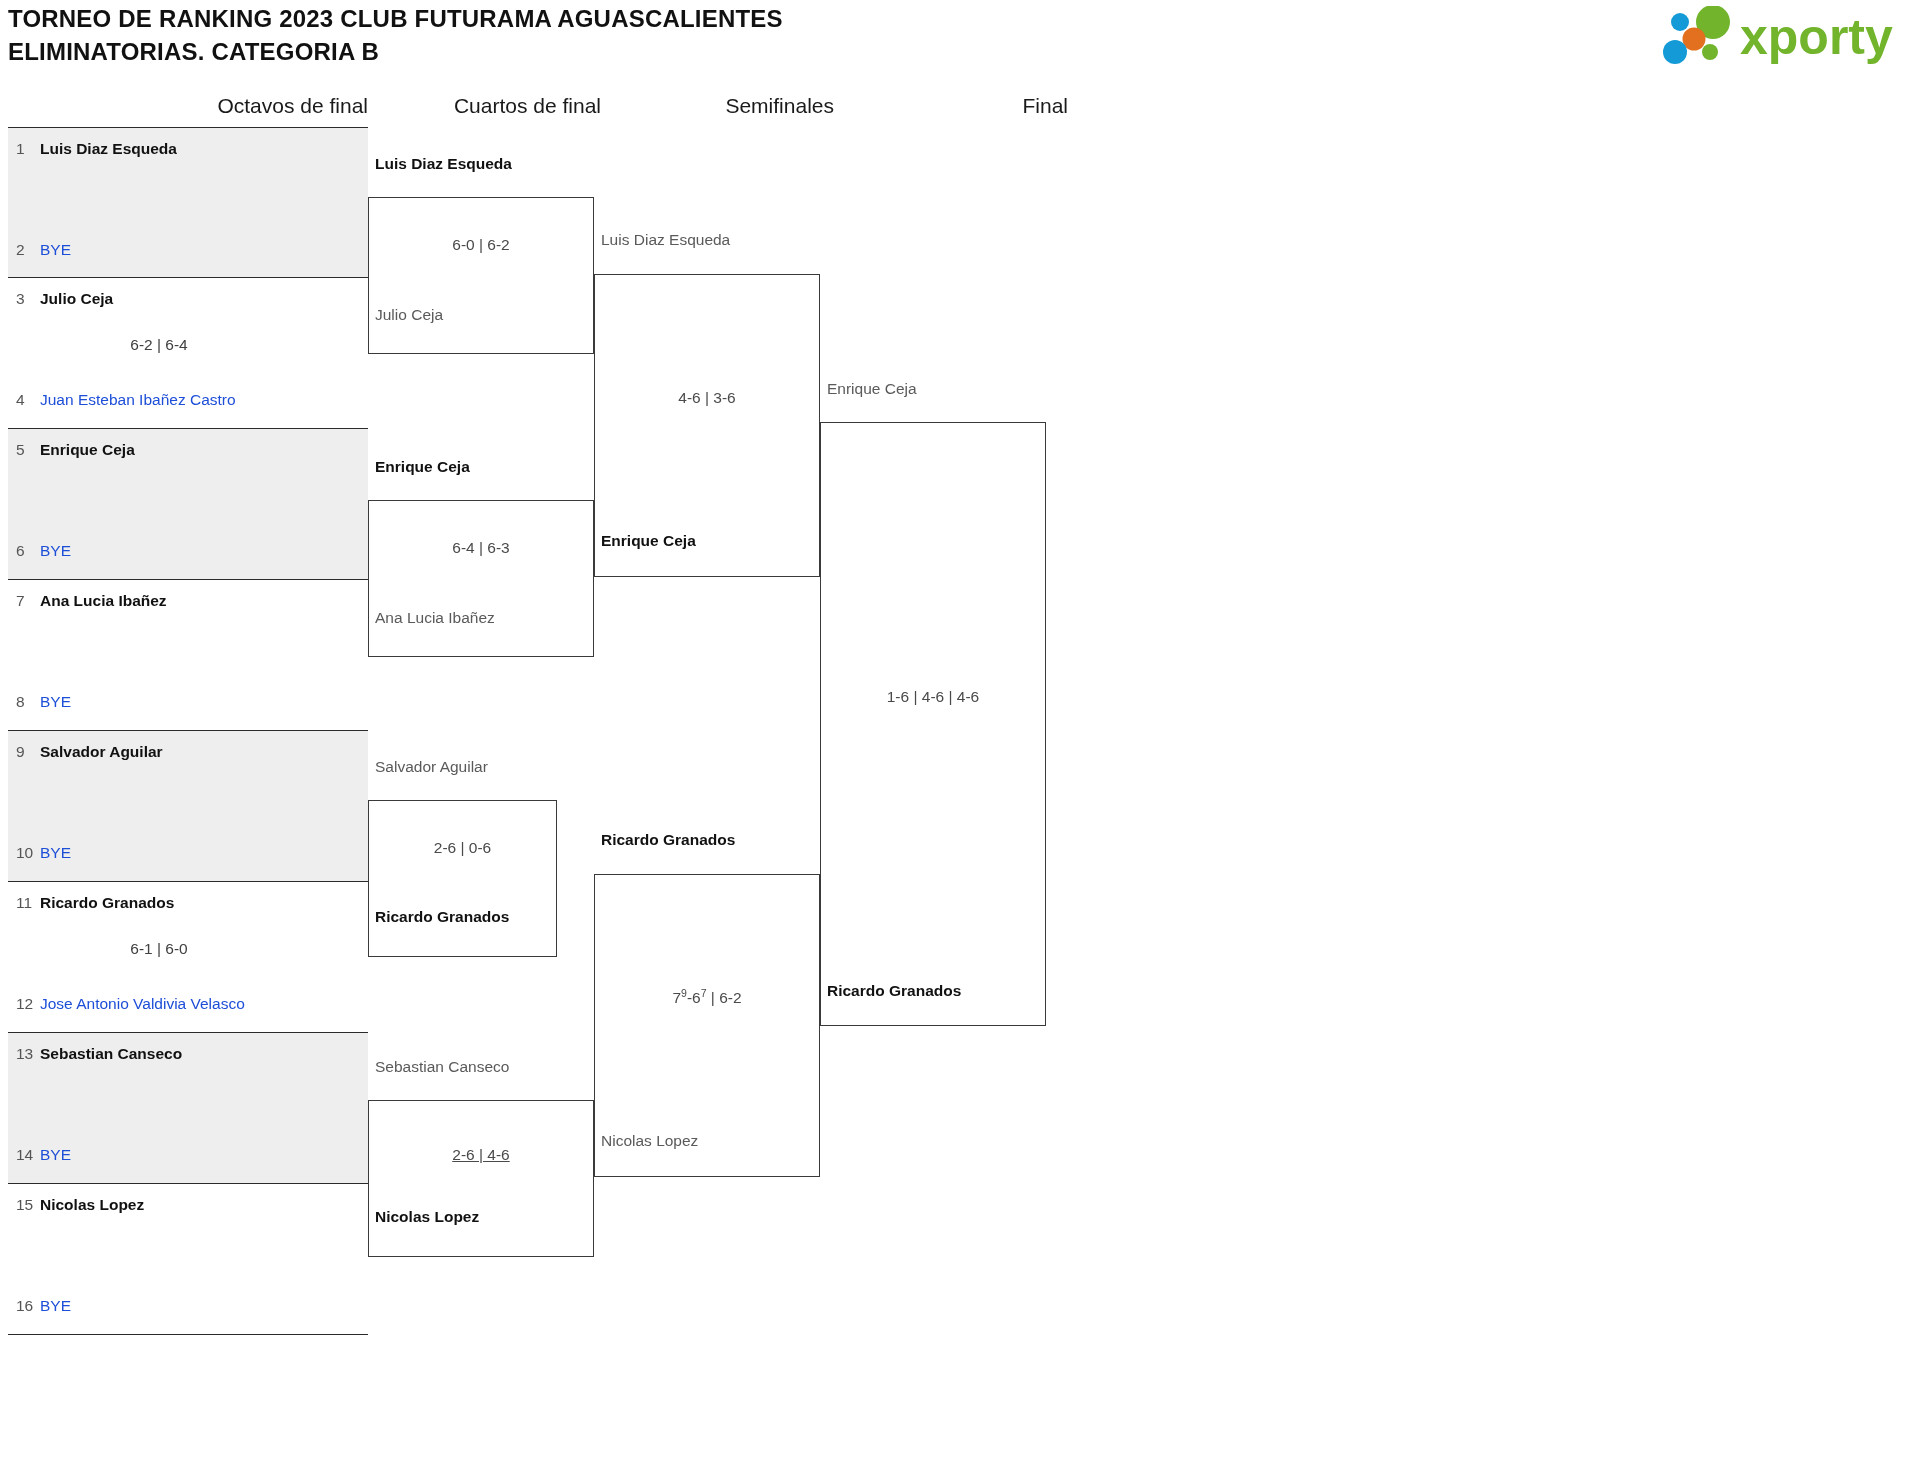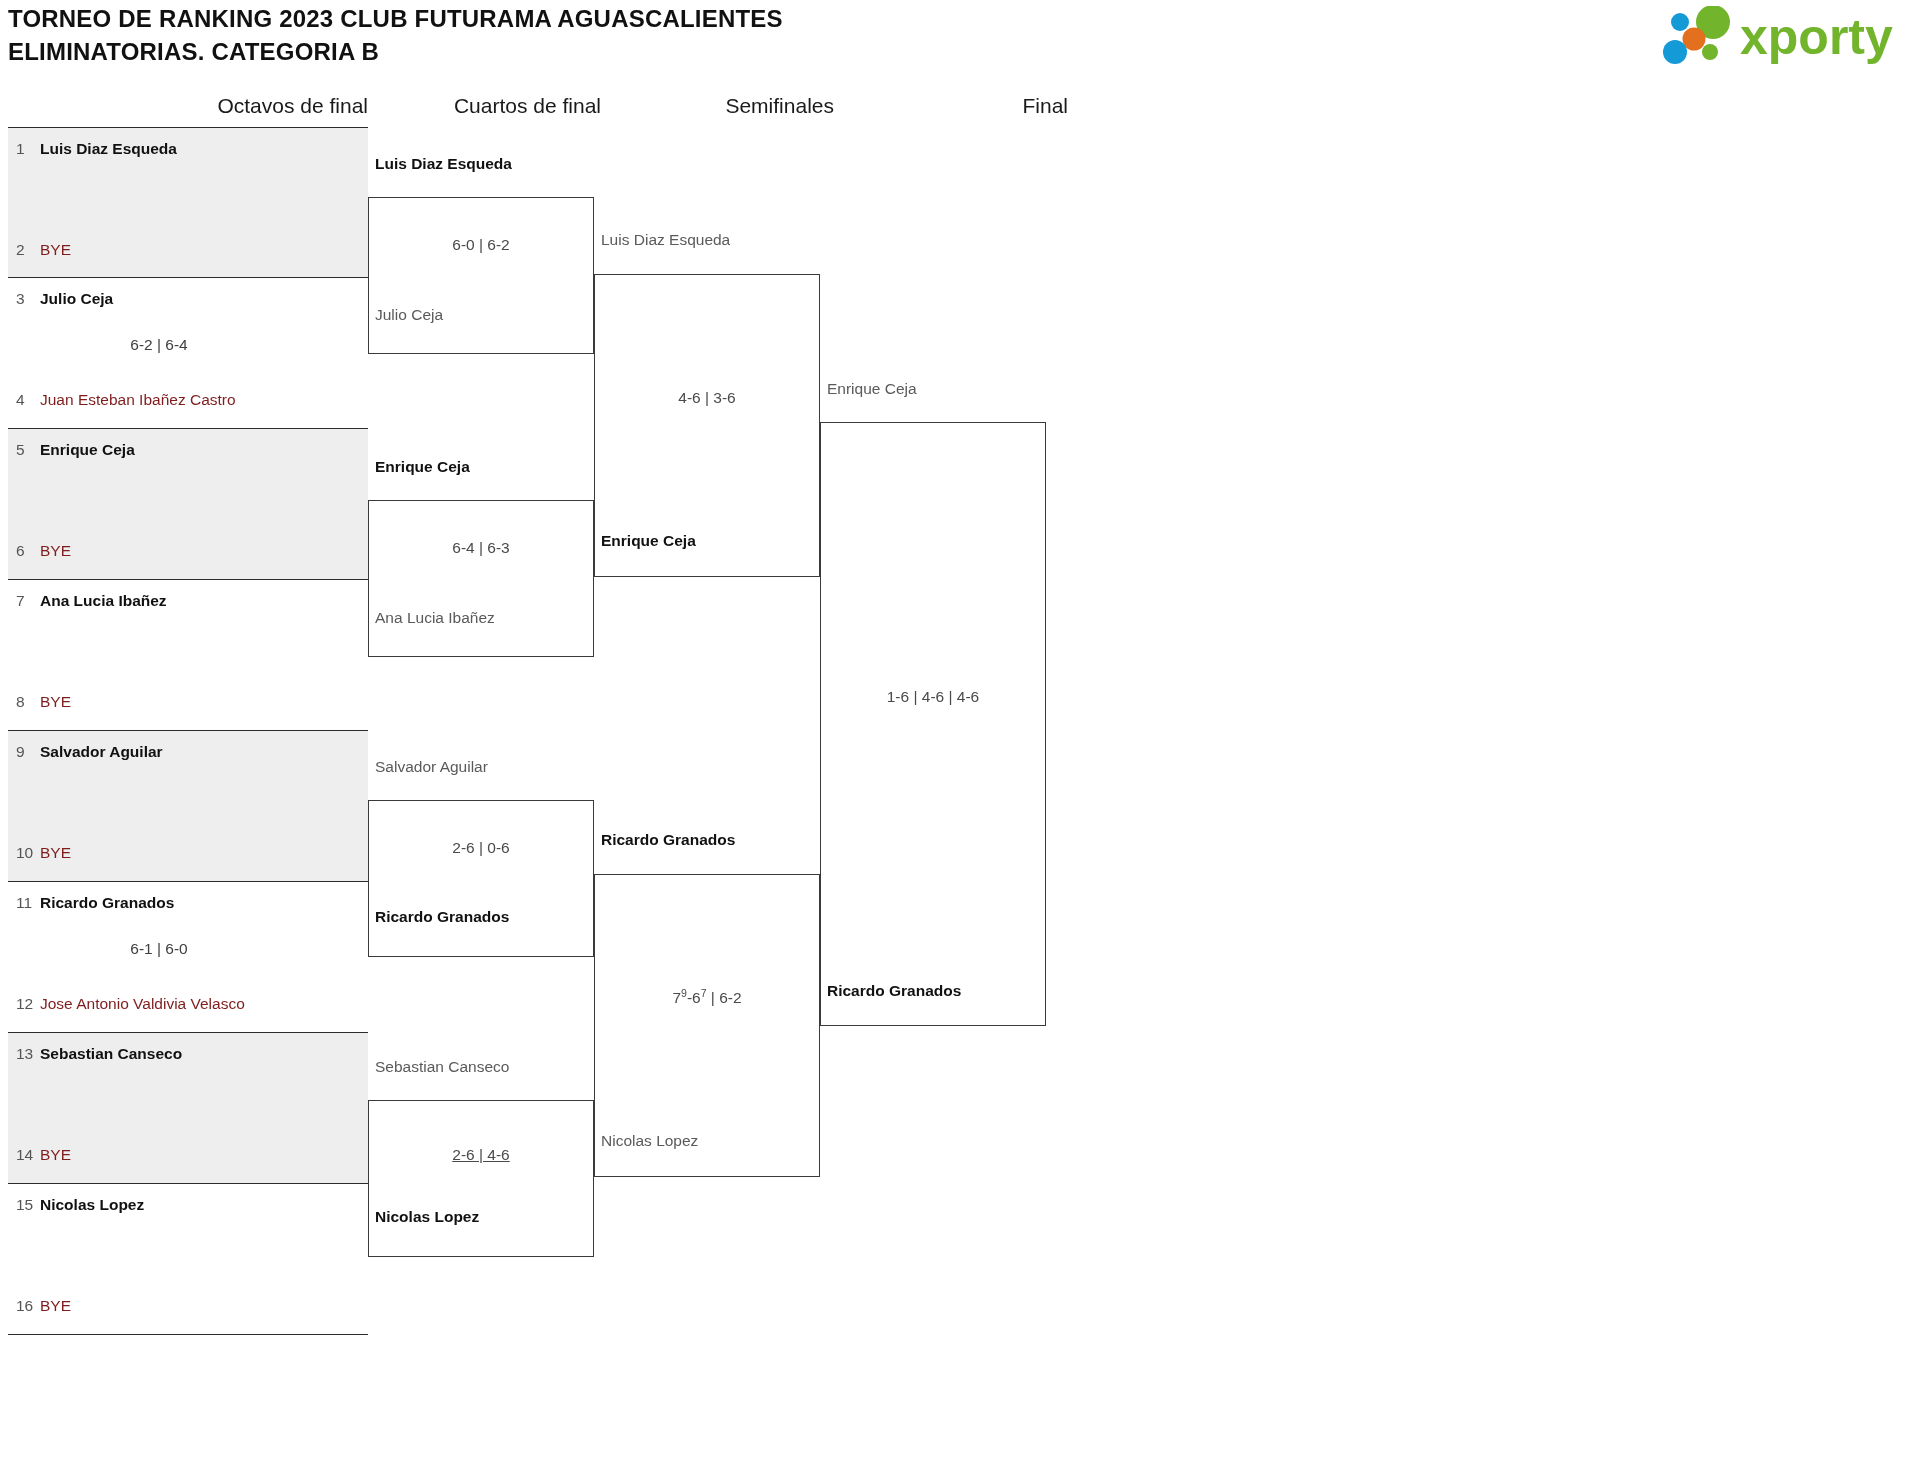--- a/index.html
+++ b/index.html
@@ -47,21 +47,21 @@
   .r1-seed{
     position:absolute;left:8px;
     font-size:15.5px;color:#555;
     width:26px;text-align:left;
   }
   .r1-name{
     position:absolute;left:32px;
     font-size:15.5px;white-space:nowrap;
   }
   .r1-name.win{font-weight:bold;color:#111;}
-  .r1-name.lose{font-weight:400;color:#7f1d1d;}
+  .r1-name.lose{font-weight:400;color:#1d4ed8;}
   .r1-top{top:12px;}
   .r1-bot{top:113px;}
   .r1-score{
     position:absolute;left:0;right:0;top:58px;
     text-align:center;
     font-size:15.5px;color:#404040;
     padding-right:58px;
   }
 
   
@@ -181,21 +181,21 @@
   </div>
   <div class="lbl win" style="left:375px;top:155px;">Luis Diaz Esqueda</div>
   <div class="lbl lose" style="left:375px;top:306px;">Julio Ceja</div>
 
   <div class="bx" style="left:368px;top:500px;width:226px;height:157px;">
     <div class="bx-score" style="top:38px;">6-4 | 6-3</div>
   </div>
   <div class="lbl win" style="left:375px;top:458px;">Enrique Ceja</div>
   <div class="lbl lose" style="left:375px;top:609px;">Ana Lucia Ibañez</div>
 
-  <div class="bx" style="left:368px;top:800px;width:226px;height:157px;">
+  <div class="bx" style="left:368px;top:800px;width:189px;height:157px;">
     <div class="bx-score" style="top:38px;">2-6 | 0-6</div>
   </div>
   <div class="lbl lose" style="left:375px;top:758px;">Salvador Aguilar</div>
   <div class="lbl win" style="left:375px;top:908px;">Ricardo Granados</div>
 
   <div class="bx" style="left:368px;top:1100px;width:226px;height:157px;">
     <div class="bx-score" style="top:45px;text-decoration:underline;">2-6 | 4-6</div>
   </div>
   <div class="lbl lose" style="left:375px;top:1058px;">Sebastian Canseco</div>
   <div class="lbl win" style="left:375px;top:1208px;">Nicolas Lopez</div>

